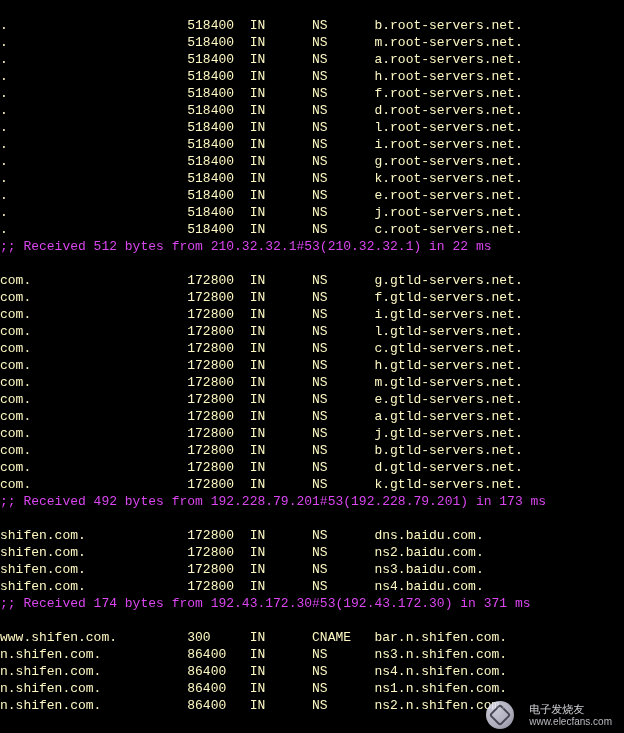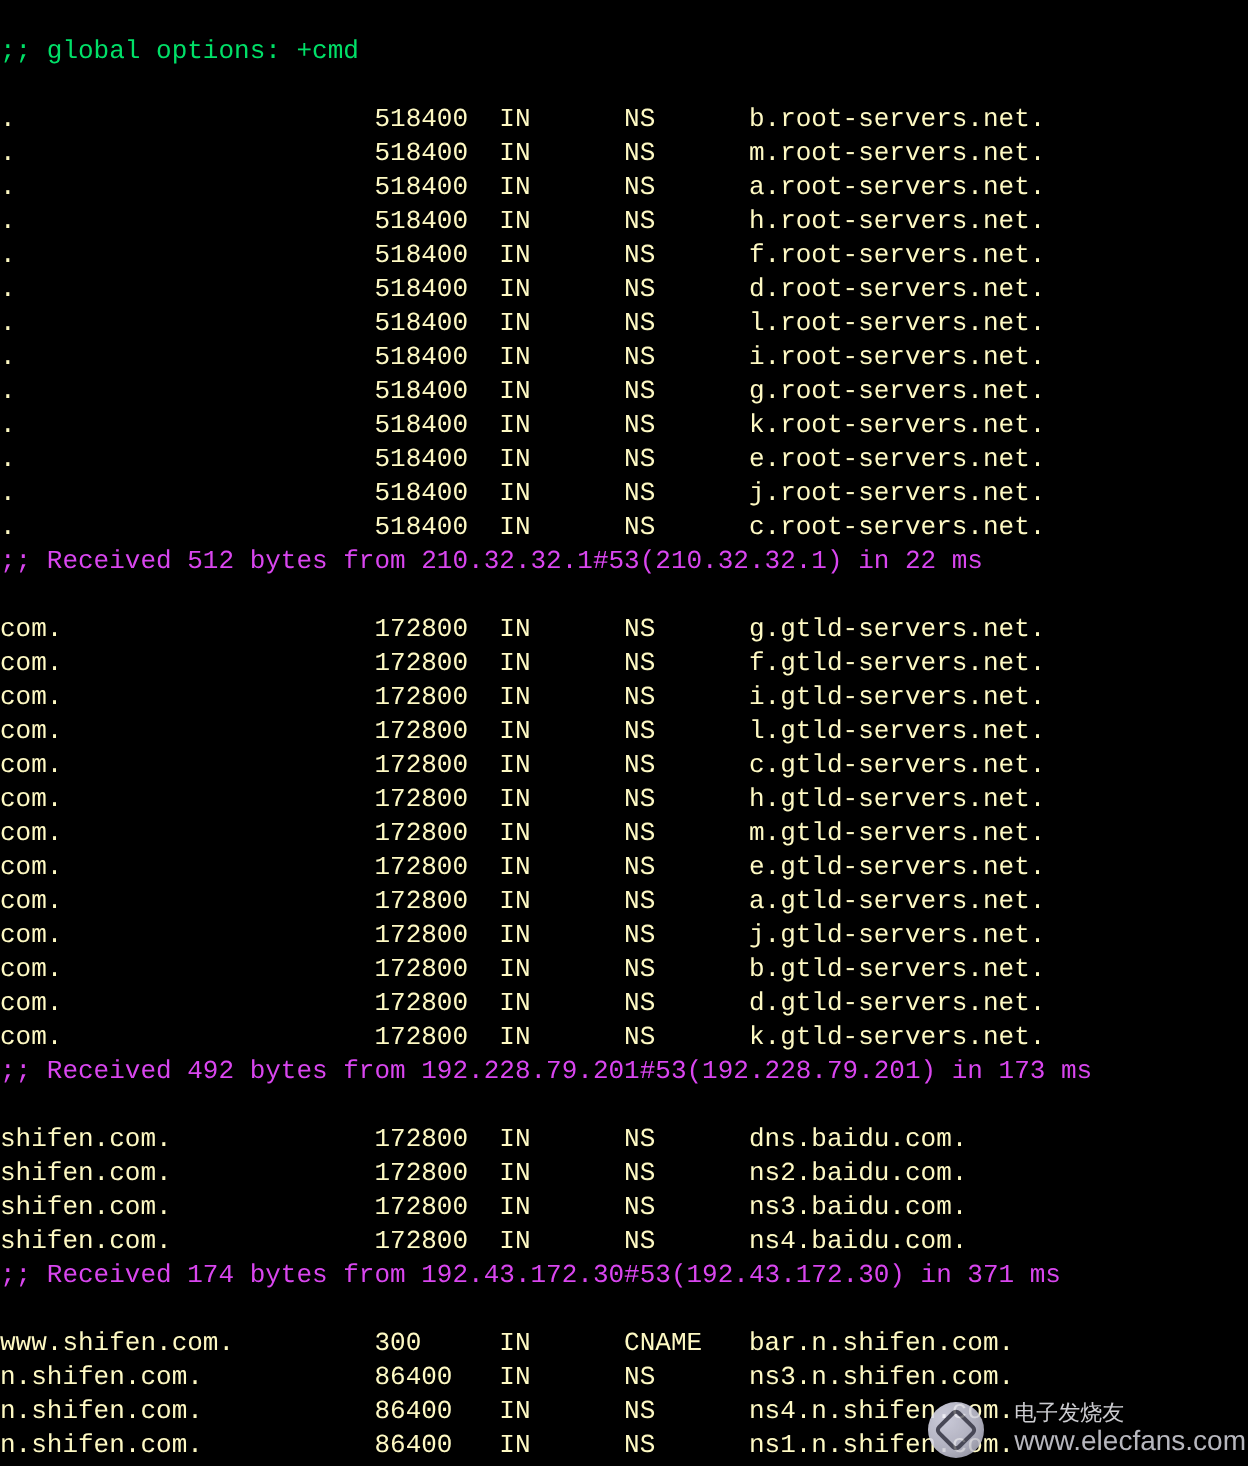--- a/index.html
+++ b/index.html
@@ -23,21 +23,21 @@
     }
     .record-line {
       color: #fef9c3;
     }
     .status-line {
       color: #d946ef;
     }
     .blank { height: 17px; }
     .watermark {
       position: absolute;
-      right: 1px;
+      right: 12px;
       bottom: 4px;
       color: #e8e8f0;
       font-family: sans-serif;
       font-size: 10px;
       display: flex;
       align-items: center;
       gap: 15px;
       opacity: 0.85;
     }
     .watermark .wm-circle {
@@ -51,27 +51,26 @@
     }
     .watermark .wm-inner {
       width: 16px;
       height: 16px;
       border: 2px solid #556;
       border-radius: 3px;
       transform: rotate(45deg);
     }
     .wm-text { display: flex; flex-direction: column; line-height: 1.1; }
     .wm-text .cn { font-size: 11px; color: #f0f0f5;}
-    .wm-text .url { font-size: 14px; color: #d8d8e0;}
+    .wm-text .url { font-size: 10px; color: #d8d8e0;}
   </style>
 </head>
 <body>
 
 <div class="terminal">
-<div class="header-line">;; global options: +cmd</div>
 <div id="blocks-container"><div class="record-line">.                       518400  IN      NS      b.root-servers.net.</div><div class="record-line">.                       518400  IN      NS      m.root-servers.net.</div><div class="record-line">.                       518400  IN      NS      a.root-servers.net.</div><div class="record-line">.                       518400  IN      NS      h.root-servers.net.</div><div class="record-line">.                       518400  IN      NS      f.root-servers.net.</div><div class="record-line">.                       518400  IN      NS      d.root-servers.net.</div><div class="record-line">.                       518400  IN      NS      l.root-servers.net.</div><div class="record-line">.                       518400  IN      NS      i.root-servers.net.</div><div class="record-line">.                       518400  IN      NS      g.root-servers.net.</div><div class="record-line">.                       518400  IN      NS      k.root-servers.net.</div><div class="record-line">.                       518400  IN      NS      e.root-servers.net.</div><div class="record-line">.                       518400  IN      NS      j.root-servers.net.</div><div class="record-line">.                       518400  IN      NS      c.root-servers.net.</div><div class="status-line">;; Received 512 bytes from 210.32.32.1#53(210.32.32.1) in 22 ms</div><div class="blank"></div><div class="record-line">com.                    172800  IN      NS      g.gtld-servers.net.</div><div class="record-line">com.                    172800  IN      NS      f.gtld-servers.net.</div><div class="record-line">com.                    172800  IN      NS      i.gtld-servers.net.</div><div class="record-line">com.                    172800  IN      NS      l.gtld-servers.net.</div><div class="record-line">com.                    172800  IN      NS      c.gtld-servers.net.</div><div class="record-line">com.                    172800  IN      NS      h.gtld-servers.net.</div><div class="record-line">com.                    172800  IN      NS      m.gtld-servers.net.</div><div class="record-line">com.                    172800  IN      NS      e.gtld-servers.net.</div><div class="record-line">com.                    172800  IN      NS      a.gtld-servers.net.</div><div class="record-line">com.                    172800  IN      NS      j.gtld-servers.net.</div><div class="record-line">com.                    172800  IN      NS      b.gtld-servers.net.</div><div class="record-line">com.                    172800  IN      NS      d.gtld-servers.net.</div><div class="record-line">com.                    172800  IN      NS      k.gtld-servers.net.</div><div class="status-line">;; Received 492 bytes from 192.228.79.201#53(192.228.79.201) in 173 ms</div><div class="blank"></div><div class="record-line">shifen.com.             172800  IN      NS      dns.baidu.com.</div><div class="record-line">shifen.com.             172800  IN      NS      ns2.baidu.com.</div><div class="record-line">shifen.com.             172800  IN      NS      ns3.baidu.com.</div><div class="record-line">shifen.com.             172800  IN      NS      ns4.baidu.com.</div><div class="status-line">;; Received 174 bytes from 192.43.172.30#53(192.43.172.30) in 371 ms</div><div class="blank"></div><div class="record-line">www.shifen.com.         300     IN      CNAME   bar.n.shifen.com.</div><div class="record-line">n.shifen.com.           86400   IN      NS      ns3.n.shifen.com.</div><div class="record-line">n.shifen.com.           86400   IN      NS      ns4.n.shifen.com.</div><div class="record-line">n.shifen.com.           86400   IN      NS      ns1.n.shifen.com.</div><div class="record-line">n.shifen.com.           86400   IN      NS      ns2.n.shifen.com.</div></div>
 </div>
 
 <div class="watermark">
   <div class="wm-circle">
       <div class="wm-inner"></div>
     </div>
   <div class="wm-text">
     <span class="cn">电子发烧友</span>
     <span class="url">www.elecfans.com</span>

